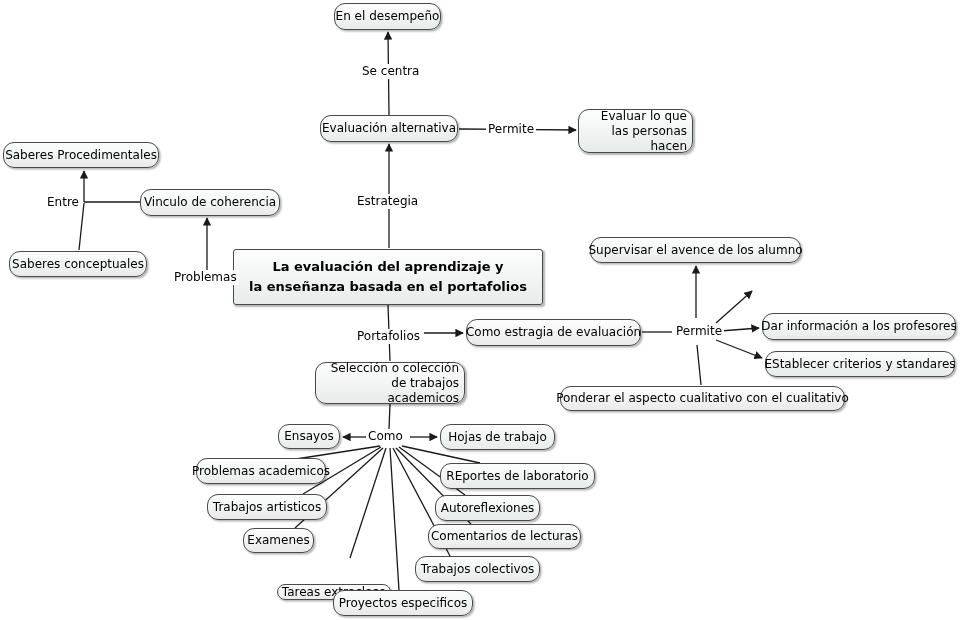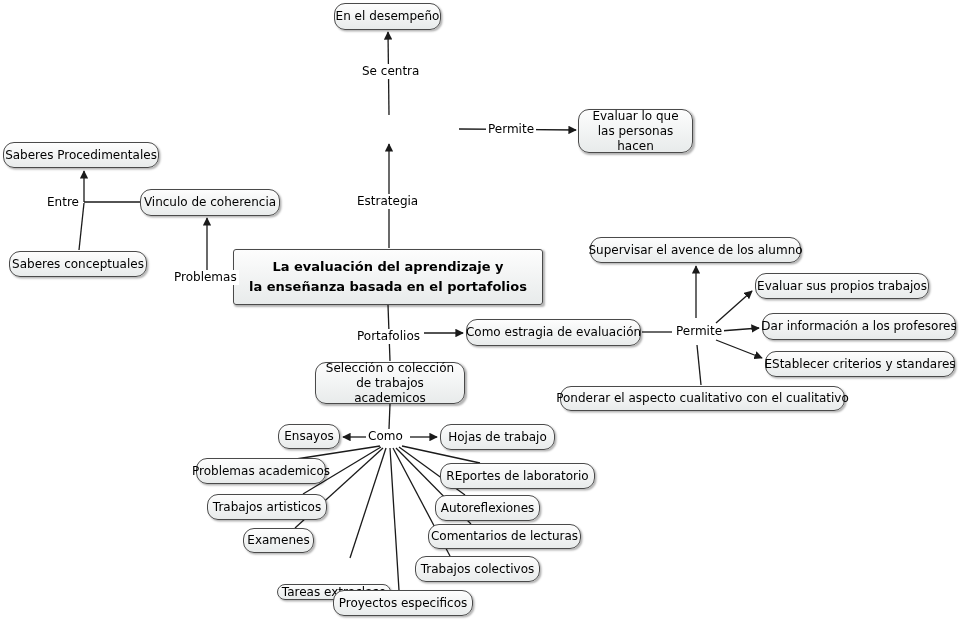--- a/index.html
+++ b/index.html
@@ -29,21 +29,21 @@
     background: linear-gradient(180deg, #fdfdfd 0%, #e8ebeb 100%);
     border: 1px solid #4a4a4a;
     border-radius: 11px;
     box-shadow: 1.5px 1.5px 2px rgba(0,0,0,0.3);
     font-size: 12px;
     color: #000;
     padding: 1px 5px;
     line-height: 1.25;
     white-space: nowrap;
   }
-  .node.wrap { white-space: normal; }
+  .node.wrap { white-space: normal; text-align: right; }
   .node.title-node {
     font-weight: bold;
     font-size: 13px;
     line-height: 1.55;
     border-radius: 3px;
   }
   .node.title-node .tline { white-space: nowrap; display: block; }
   .edge-label {
     position: absolute;
     z-index: 3;
@@ -89,35 +89,35 @@
     <line x1="383" y1="448" x2="295" y2="528"></line>
     <line x1="386" y1="448" x2="350" y2="558"></line>
     <line x1="390" y1="448" x2="399" y2="590"></line>
     <line x1="393" y1="448" x2="450" y2="556"></line>
     <line x1="396" y1="448" x2="471" y2="524"></line>
     <line x1="399" y1="447" x2="465" y2="495"></line>
     <line x1="402" y1="446" x2="480" y2="463"></line>
   </svg>
 
   <div class="node" style="left:334px;top:3px;width:107px;height:27px">En el desempeño</div>
+  <div class="node" style="left:320px;top:115px;width:138px;height:27px">Evaluación alternativa</div>
   <div class="node wrap" style="left:578px;top:109px;width:115px;height:44px">Evaluar lo que las personas hacen</div>
   <div class="node" style="left:3px;top:142px;width:156px;height:26px">Saberes Procedimentales</div>
   <div class="node" style="left:9px;top:251px;width:138px;height:26px">Saberes conceptuales</div>
   <div class="node" style="left:140px;top:189px;width:140px;height:27px">Vinculo de coherencia</div>
 
   <div class="node title-node" style="left:233px;top:249px;width:310px;height:56px">
     <div>
       <span class="tline">La evaluación del aprendizaje y</span>
       <span class="tline">la enseñanza basada en el portafolios</span>
     </div>
   </div>
 
   <div class="node" style="left:466px;top:319px;width:175px;height:27px">Como estragia de evaluación</div>
   <div class="node" style="left:590px;top:237px;width:211px;height:26px">Supervisar el avence de los alumno</div>
-  <div class="node" style="left:755px;top:273px;width:174px;height:26px">Evaluar sus propios trabajos</div>
   <div class="node" style="left:762px;top:313px;width:194px;height:27px">Dar información a los profesores</div>
   <div class="node" style="left:765px;top:351px;width:190px;height:26px">EStablecer criterios y standares</div>
   <div class="node" style="left:560px;top:386px;width:285px;height:25px">Ponderar el aspecto cualitativo con el cualitativo</div>
   <div class="node wrap" style="left:315px;top:362px;width:150px;height:42px">Selección o colección de trabajos academicos</div>
 
   <div class="node" style="left:278px;top:424px;width:62px;height:25px">Ensayos</div>
   <div class="node" style="left:440px;top:424px;width:115px;height:26px">Hojas de trabajo</div>
   <div class="node" style="left:196px;top:458px;width:130px;height:26px">Problemas academicos</div>
   <div class="node" style="left:440px;top:463px;width:155px;height:26px">REportes de laboratorio</div>
   <div class="node" style="left:207px;top:494px;width:120px;height:26px">Trabajos artisticos</div>

